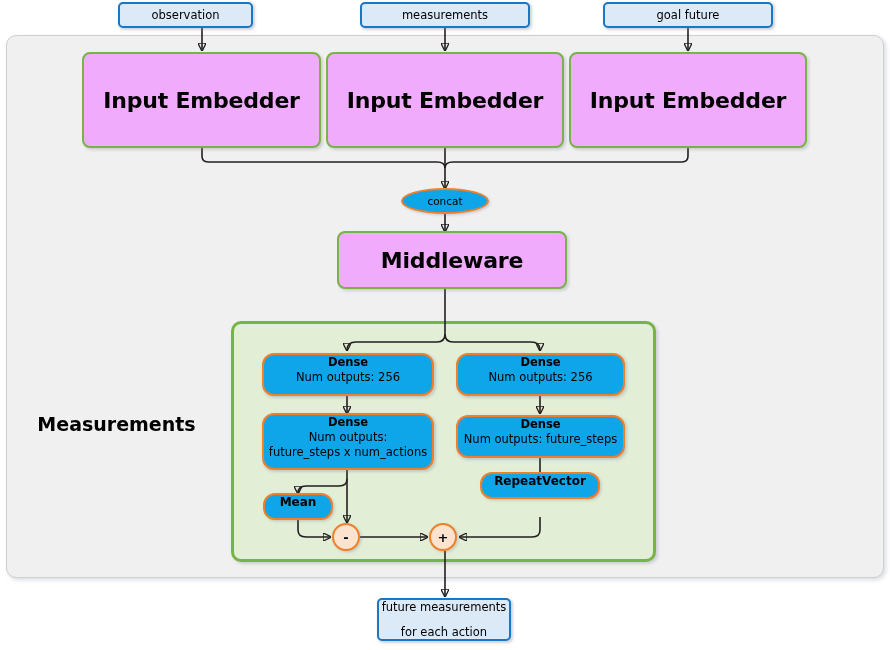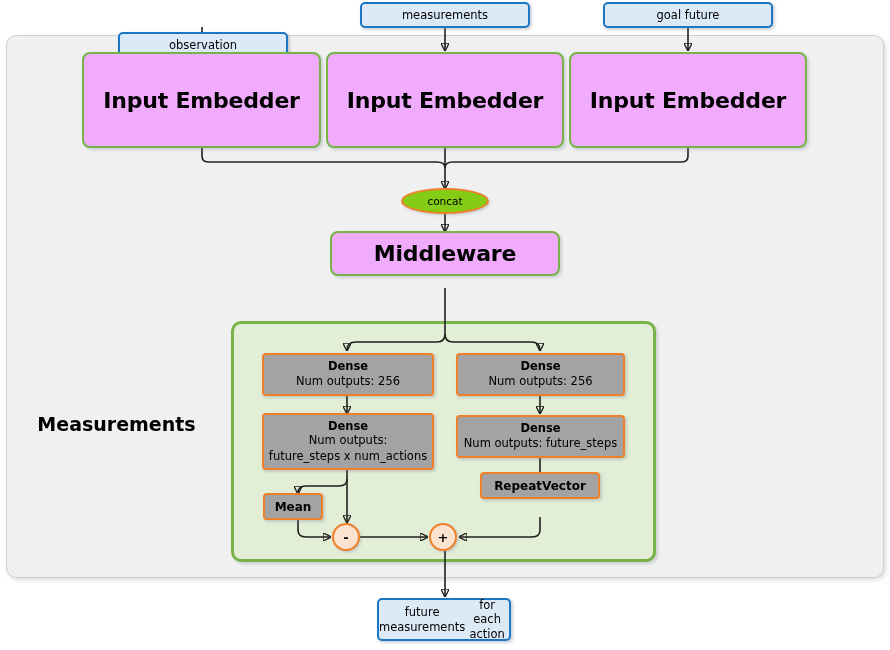--- a/index.html
+++ b/index.html
@@ -39,32 +39,32 @@
     background:#e2eed6;border:3px solid #77b348;border-radius:10px;
     box-shadow:2px 2px 3px rgba(120,130,150,.3);
   }
   .head-title{
     left:24px;top:411px;width:185px;
     text-align:center;font-size:19px;font-weight:bold;color:#000;line-height:1.45;
   }
 
   
   .orange-box{
-    background:#a3a3a3;border:2px solid #ef7f29;border-radius:4px;
-    display:flex;flex-direction:column;align-items:center;justify-content:center;
+    background:#0ea5e9;border:2px solid #ef7f29;border-radius:12px;
+    display:flex;flex-direction:column;align-items:center;
     text-align:center;color:#000;
     box-shadow:1.5px 1.5px 2.5px rgba(120,130,150,.3);
   }
   .dense-title{font-size:11.5px;font-weight:bold;line-height:1.3;}
   .dense-sub{font-size:11.5px;line-height:1.35;}
   .op-box-label{font-size:12px;font-weight:bold;}
 
   
   .ellipse{
-    background:#84cc16;border:2px solid #ef7f29;border-radius:50%;
+    background:#0ea5e9;border:2px solid #ef7f29;border-radius:50%;
     display:flex;align-items:center;justify-content:center;
     font-size:10.5px;color:#000;
     box-shadow:1.5px 1.5px 2.5px rgba(120,130,150,.3);
   }
 
   
   .op-circle{
     background:#fbe3d0;border:2.5px solid #ef7f29;border-radius:50%;
     display:flex;align-items:center;justify-content:center;
     font-size:13px;font-weight:bold;color:#000;line-height:1;
@@ -117,21 +117,21 @@
 
     <line x1="540" y1="458" x2="540" y2="490" marker-end="url(#arrow)"></line>
 
     <path d="M 540 517 L 540 530 Q 540 537 532 537 L 460 537" marker-end="url(#arrow)"></path>
 
     <line x1="360" y1="537" x2="427" y2="537" marker-end="url(#arrow)"></line>
 
     <line x1="445" y1="551" x2="445" y2="596" marker-end="url(#arrow)"></line>
   </svg>
 
-  <div class="abs io-box" style="left:118px;top:2px;width:170px;height:26px;margin-top:30px;">
+  <div class="abs io-box" style="left:118px;top:2px;width:135px;height:26px;">
     <span>observation</span>
   </div>
   <div class="abs io-box" style="left:360px;top:2px;width:170px;height:26px;">
     <span>measurements</span>
   </div>
   <div class="abs io-box" style="left:603px;top:2px;width:170px;height:26px;">
     <span>goal future</span>
   </div>
 
   <div class="abs green-box" style="left:82px;top:52px;width:239px;height:96px;">
@@ -141,40 +141,40 @@
     <span class="embedder-label">Input Embedder</span>
   </div>
   <div class="abs green-box" style="left:569px;top:52px;width:238px;height:96px;">
     <span class="embedder-label">Input Embedder</span>
   </div>
 
   <div class="abs ellipse" style="left:401px;top:188px;width:88px;height:26px;">
     <span>concat</span>
   </div>
 
-  <div class="abs green-box" style="left:330px;top:231px;width:230px;height:45px;">
+  <div class="abs green-box" style="left:337px;top:231px;width:230px;height:58px;">
     <span class="middleware-label">Middleware</span>
   </div>
 
   <div class="abs head-title">
     <div>Measurements</div>
   </div>
 
   <div class="abs orange-box" style="left:262px;top:353px;width:172px;height:43px;">
     <div class="dense-title">Dense</div>
     <div class="dense-sub">Num outputs: 256</div>
   </div>
 
   <div class="abs orange-box" style="left:262px;top:413px;width:172px;height:57px;">
     <div class="dense-title">Dense</div>
     <div class="dense-sub">Num outputs:</div>
     <div class="dense-sub">future_steps x num_actions</div>
   </div>
 
-  <div class="abs orange-box" style="left:263px;top:493px;width:60px;height:27px;">
+  <div class="abs orange-box" style="left:263px;top:493px;width:70px;height:27px;">
     <span class="op-box-label">Mean</span>
   </div>
 
   <div class="abs orange-box" style="left:456px;top:353px;width:169px;height:43px;">
     <div class="dense-title">Dense</div>
     <div class="dense-sub">Num outputs: 256</div>
   </div>
 
   <div class="abs orange-box" style="left:456px;top:415px;width:169px;height:43px;">
     <div class="dense-title">Dense</div>
@@ -185,18 +185,18 @@
     <span class="op-box-label">RepeatVector</span>
   </div>
 
   <div class="abs op-circle" style="left:332px;top:523px;width:28px;height:28px;">
     <span>-</span>
   </div>
   <div class="abs op-circle" style="left:429px;top:523px;width:28px;height:28px;">
     <span>+</span>
   </div>
 
-  <div class="abs io-box" style="left:377px;top:598px;width:134px;height:43px;flex-direction:row;">
+  <div class="abs io-box" style="left:377px;top:598px;width:134px;height:43px;flex-direction:column;justify-content:space-between;">
     <div>future measurements</div>
     <div>for each action</div>
   </div>
 
 </div>
 
 </body></html>

